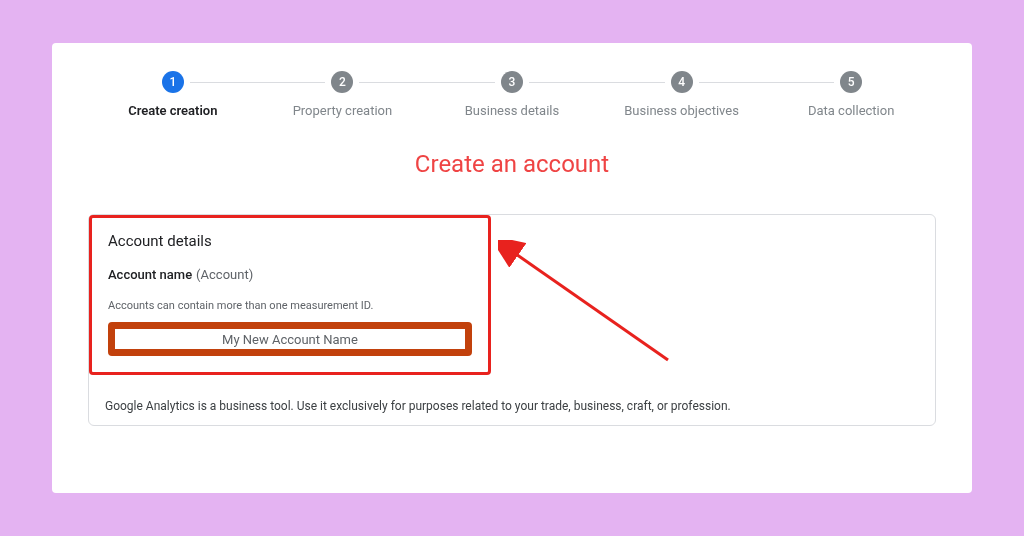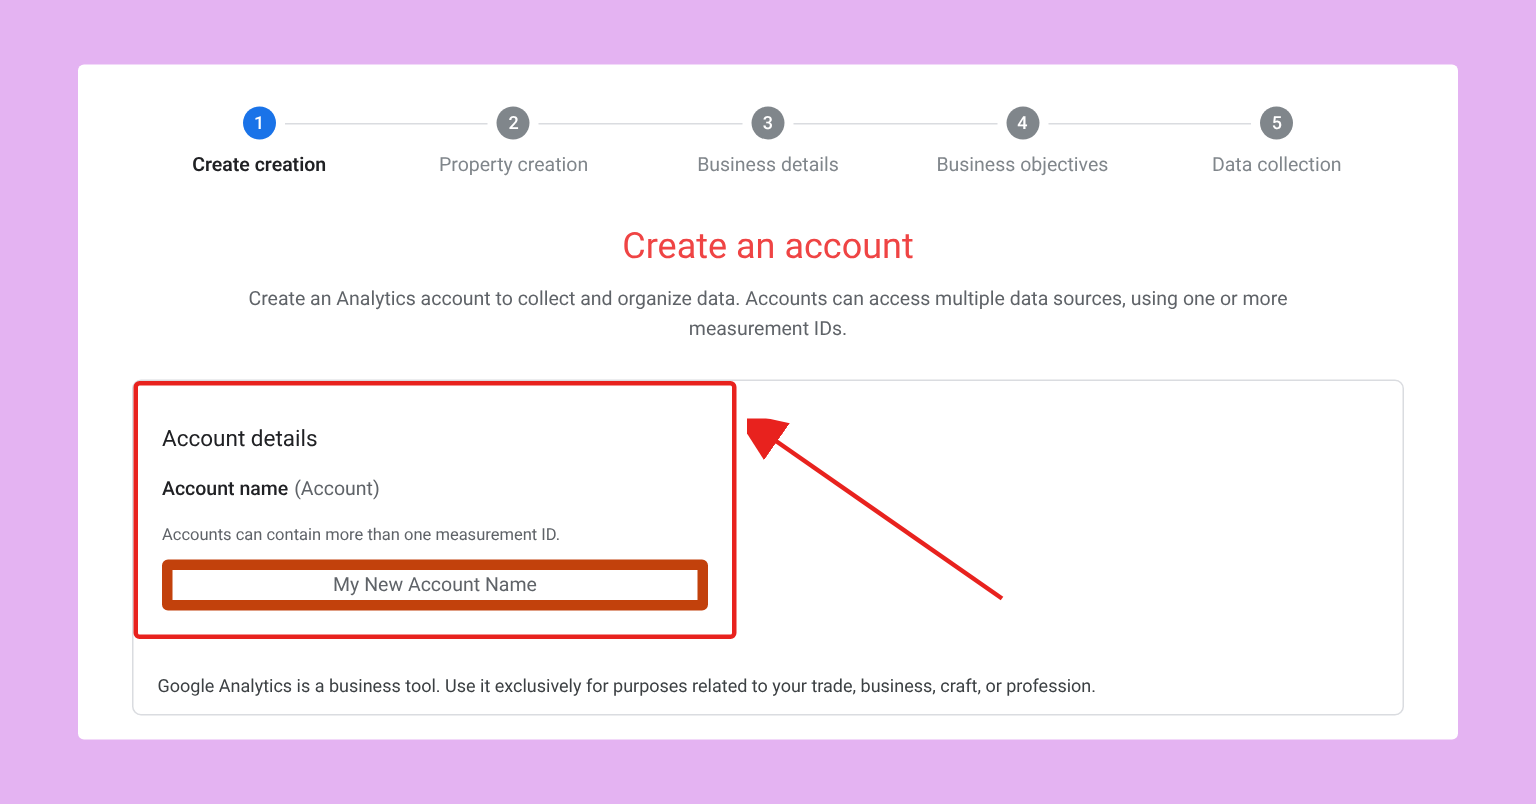--- a/index.html
+++ b/index.html
@@ -91,21 +91,21 @@
     }
     .card {
       border: 1px solid #dadce0;
       border-radius: 6px;
       padding: 0;
       position: relative;
     }
     .highlight-box {
       border: 3px solid #e8221e;
       border-radius: 4px;
-      padding: 26px 16px 16px 16px;
+      padding: 14px 16px 16px 16px;
       width: 402px;
       margin: 0 0 12px 0;
     }
     .section-title {
       font-size: 15px;
       color: #202124;
       font-weight: 400;
       margin-bottom: 14px;
     }
     .field-label {
@@ -175,21 +175,20 @@
       <div class="step-label">Business objectives</div>
     </div>
     <div class="step">
       <div class="step-circle">5</div>
       <div class="step-label">Data collection</div>
     </div>
   </div>
 
   <div class="heading-block">
     <h1 class="page-title">Create an account</h1>
-    <p class="page-subtitle">Create an Analytics account to collect and organize data. Accounts can access multiple data sources, using one or more measurement IDs.</p>
   </div>
 
   <div class="card-wrapper">
     <div class="card">
       <div class="highlight-box">
         <div class="section-title">Account details</div>
         <div>
           <span class="field-label">Account name</span>
           <span class="field-label field-required">(Account)</span>
           <div class="field-helper">Accounts can contain more than one measurement ID.</div>

